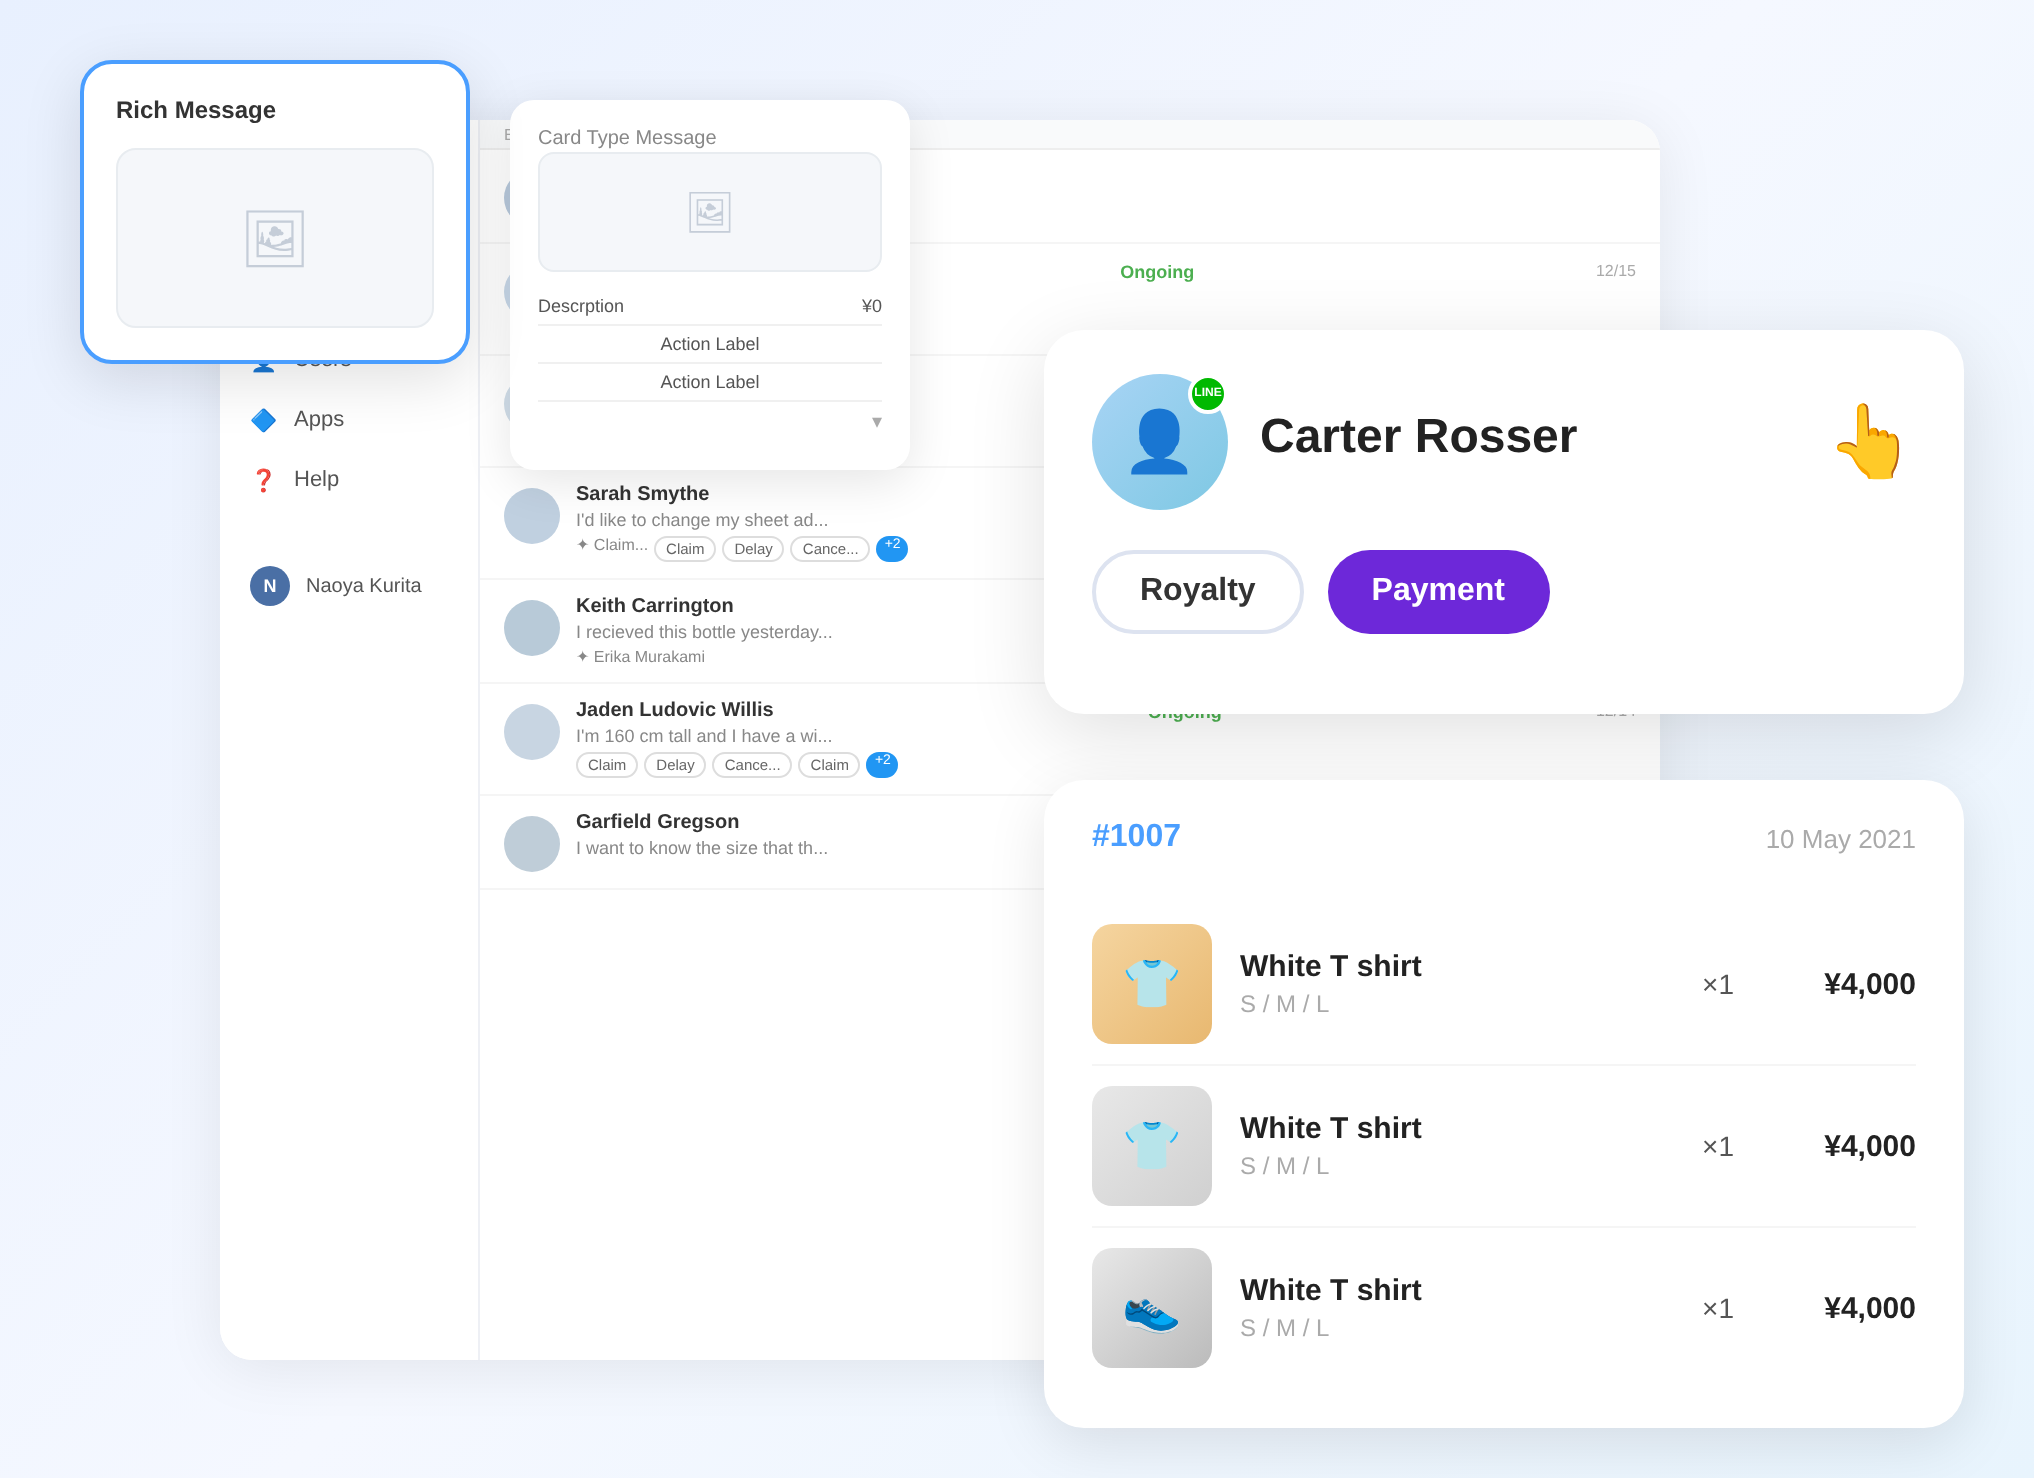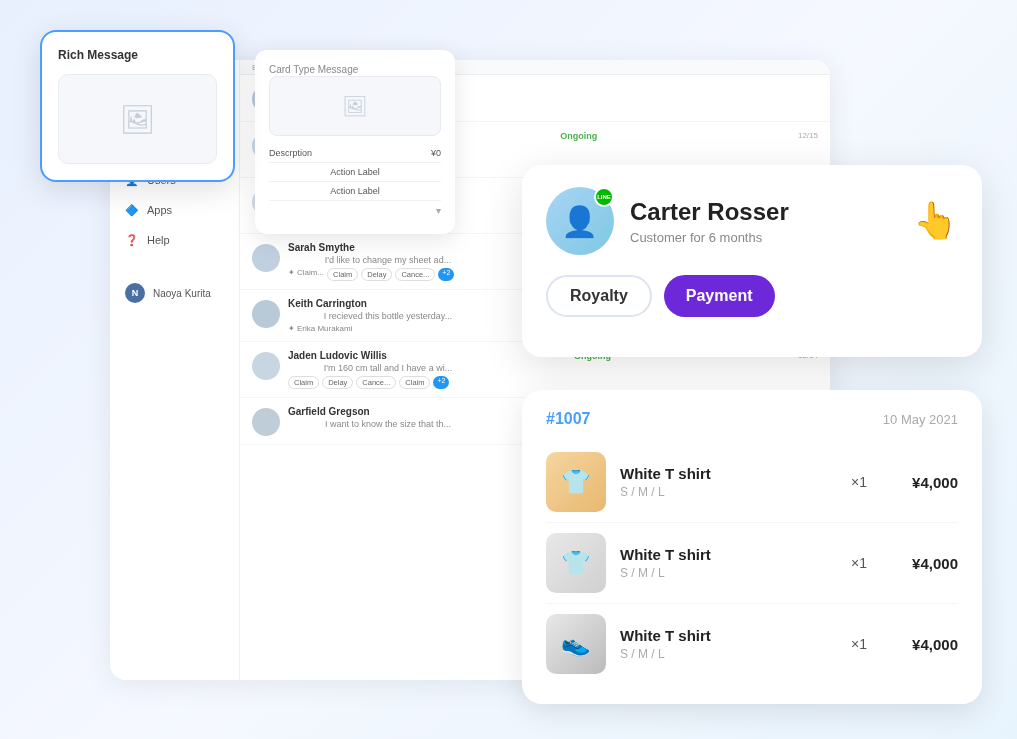--- a/index.html
+++ b/index.html
@@ -124,21 +124,21 @@
 
     .chat-content { flex: 1; }
     .chat-name-row {
       display: flex;
       justify-content: space-between;
       align-items: center;
       margin-bottom: 2px;
     }
     .chat-name { font-size: 10px; font-weight: 600; color: #333; }
     .chat-time { font-size: 8px; color: #aaa; }
-    .chat-preview { font-size: 9px; color: #888; margin-bottom: 3px; white-space: nowrap; overflow: hidden; text-overflow: ellipsis; max-width: 200px; text-align: center; }
+    .chat-preview { font-size: 9px; color: #888; margin-bottom: 3px; white-space: nowrap; overflow: hidden; text-overflow: ellipsis; max-width: 200px; }
 
     .chat-tags { display: flex; gap: 3px; flex-wrap: wrap; }
     .chat-tag {
       font-size: 7.5px;
       padding: 1px 5px;
       border-radius: 8px;
       border: 1px solid #ddd;
       color: #666;
     }
     .status-ongoing { color: #4CAF50; font-size: 9px; font-weight: 600; }
@@ -370,21 +370,21 @@
       border-radius: 20px;
       box-shadow: 0 8px 30px rgba(0,0,0,0.10);
       padding: 20px 24px;
       z-index: 10;
     }
 
     .order-header {
       display: flex;
       justify-content: space-between;
       align-items: center;
-      margin-bottom: 14px;
+      margin-bottom: 24px;
     }
 
     .order-id {
       font-size: 16px;
       font-weight: 700;
       color: #4a9eff;
     }
 
     .order-date {
       font-size: 13px;
@@ -613,21 +613,20 @@
       <div class="customer-avatar-wrap">
         <div class="customer-avatar">
           <span class="customer-avatar-icon">👤</span>
         </div>
         <div class="line-badge">
           <span style="font-size:6px; font-weight:bold;">LINE</span>
         </div>
       </div>
       <div class="customer-info">
         <div class="customer-name">Carter Rosser</div>
-        <div class="customer-sub">Customer for 6 months</div>
       </div>
       <div class="cursor-icon">👆</div>
     </div>
 
     <div class="action-buttons">
       <button class="btn-royalty">Royalty</button>
       <button class="btn-payment">Payment</button>
     </div>
   </div>
 

